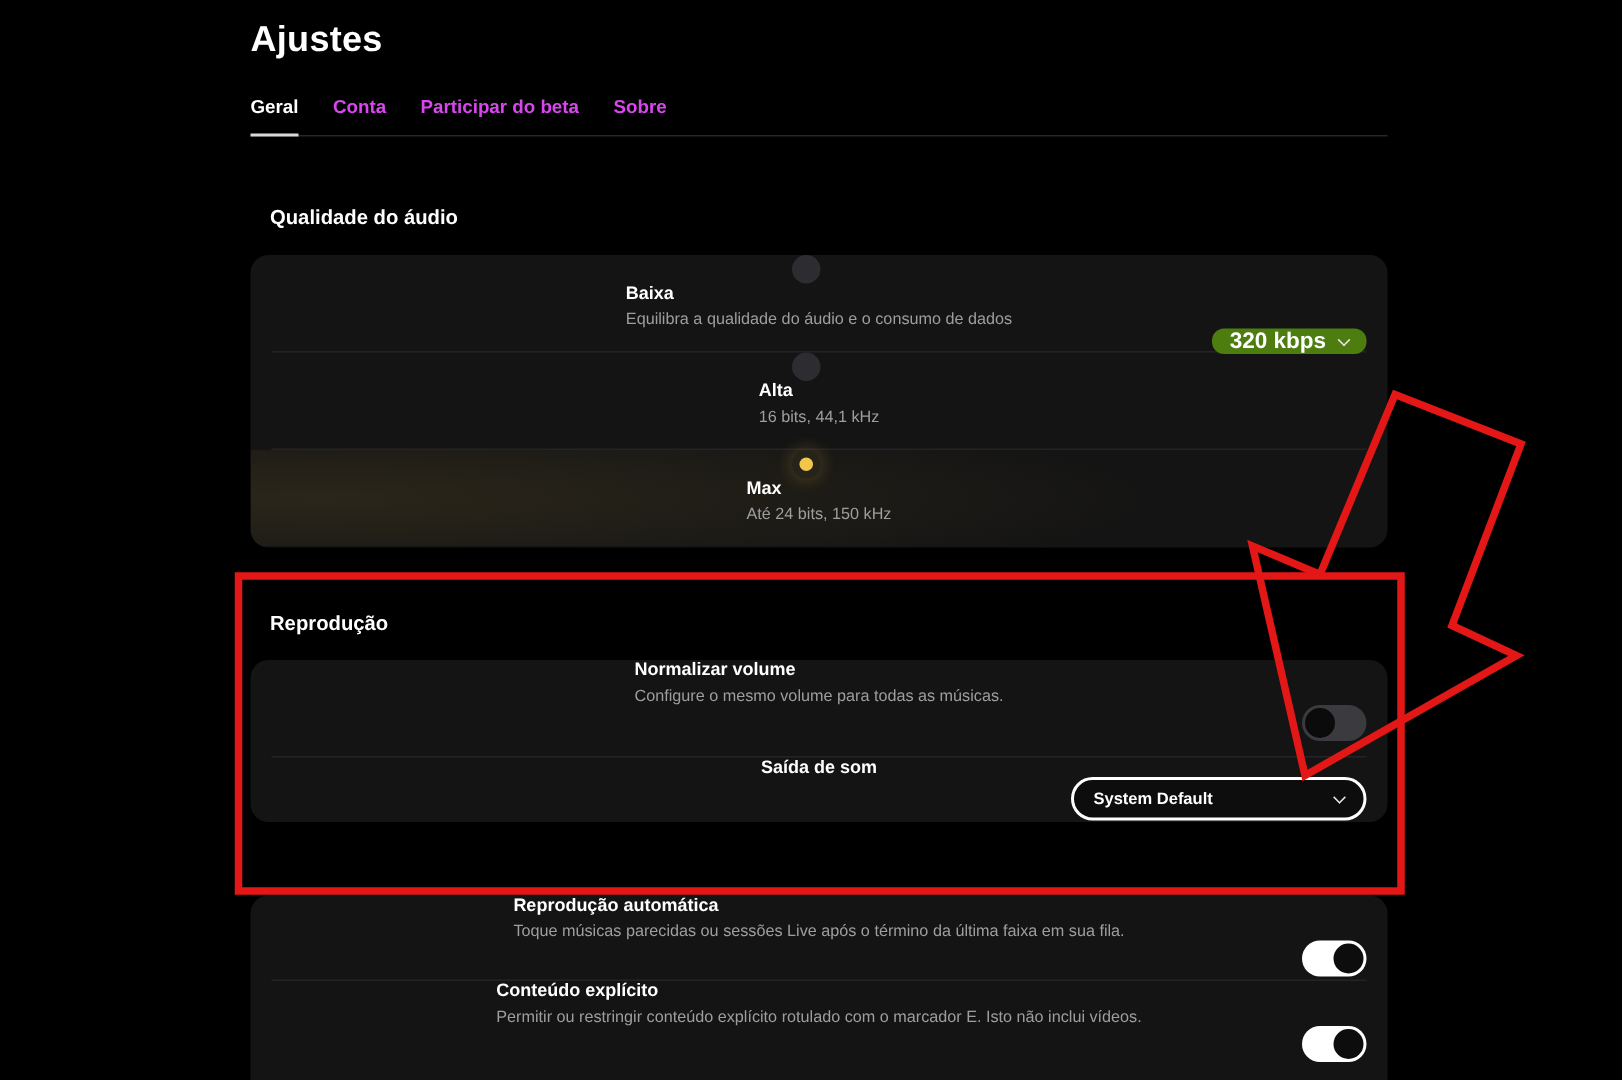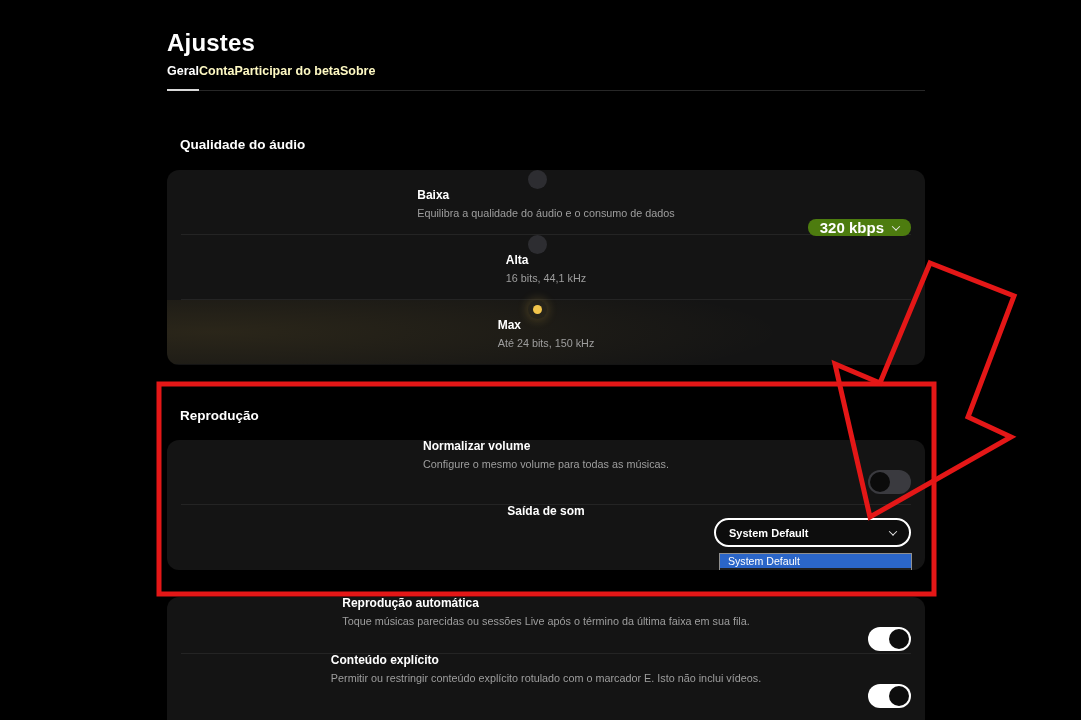--- a/index.html
+++ b/index.html
@@ -5,35 +5,35 @@
   * { margin:0; padding:0; box-sizing:border-box; }
   html,body { background:#000; }
   body {
     width:1081px; height:720px; position:relative; overflow:hidden;
     font-family:"Liberation Sans", sans-serif; color:#fff;
     -webkit-font-smoothing:antialiased;
   }
   .content { position:absolute; left:167px; top:0; width:758px; }
 
   
-  .page-title { position:absolute; top:13px; left:0; font-size:24px; font-weight:800; letter-spacing:.2px;margin-top:16px; }
-  .tabs { position:absolute; top:64px; left:0; width:758px; display:flex; 
+  .page-title { position:absolute; top:13px; left:0; font-size:24px; font-weight:800; letter-spacing:.2px; }
+  .tabs { position:absolute; top:64px; left:0; width:758px; display:flex; gap:23px;
           border-bottom:1px solid #272727; padding-bottom:12px; }
-  .tab { font-size:12.5px; font-weight:700; color:#fef9c3; cursor:pointer; position:relative; }
+  .tab { font-size:12.5px; font-weight:700; color:#d946ef; cursor:pointer; position:relative; }
   .tab.active { color:#fff; }
   .tab.active::after { content:""; position:absolute; left:0; right:0; bottom:-13px; height:2px; background:#d8d8d8; }
 
   
   .section-heading { position:absolute; left:13px; font-size:13.5px; font-weight:700; }
   .h-quality { top:137px; }
   .h-playback { top:408px; }
 
   .card { position:absolute; left:0; width:758px; background:#141414; border-radius:12px; overflow:hidden; }
   .card1 { top:170px; height:195px; }
-  .card2 { top:440px; height:130px; }
+  .card2 { top:440px; height:108px; }
   .card3 { top:597px; height:160px; }
 
   .row { display:flex; align-items:center; padding:0 14px; height:64px;flex-direction:column; }
   .card3 .row { height:56px; }
   .divider { height:1px; background:#242424; margin:0 14px; }
 
   .radio { width:19px; height:19px; border-radius:50%; background:#2d2d31; margin-right:18px; flex:none;
            display:flex; align-items:center; justify-content:center; cursor:pointer; }
   .radio.selected { background:#26231a; box-shadow:0 0 10px 2px rgba(242,197,75,.18); }
   .radio .dot { width:9px; height:9px; border-radius:50%; background:transparent; }

